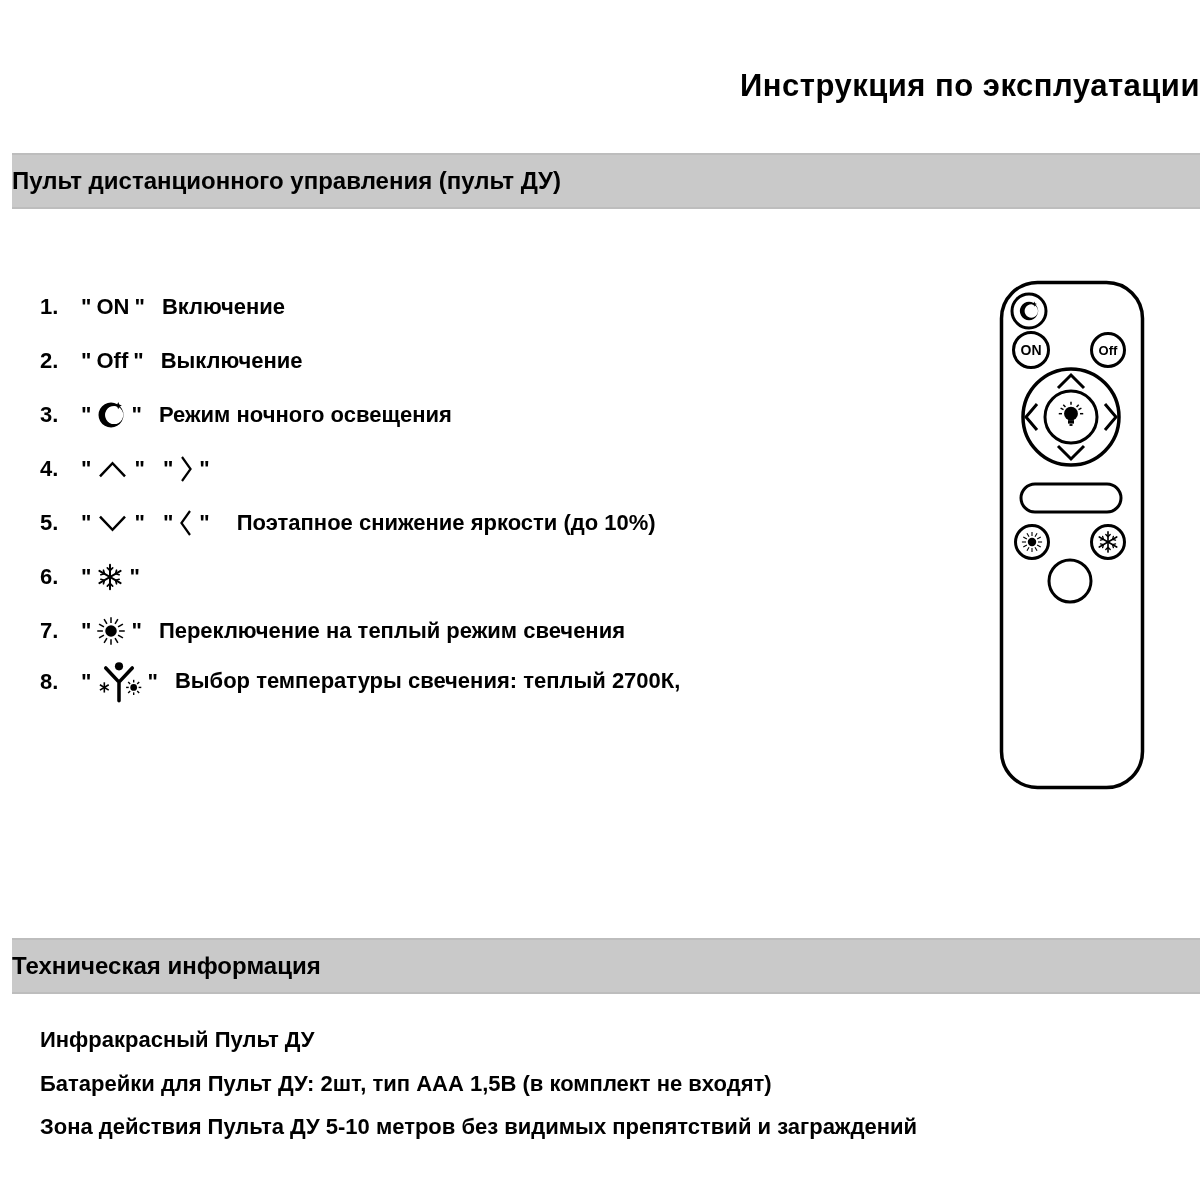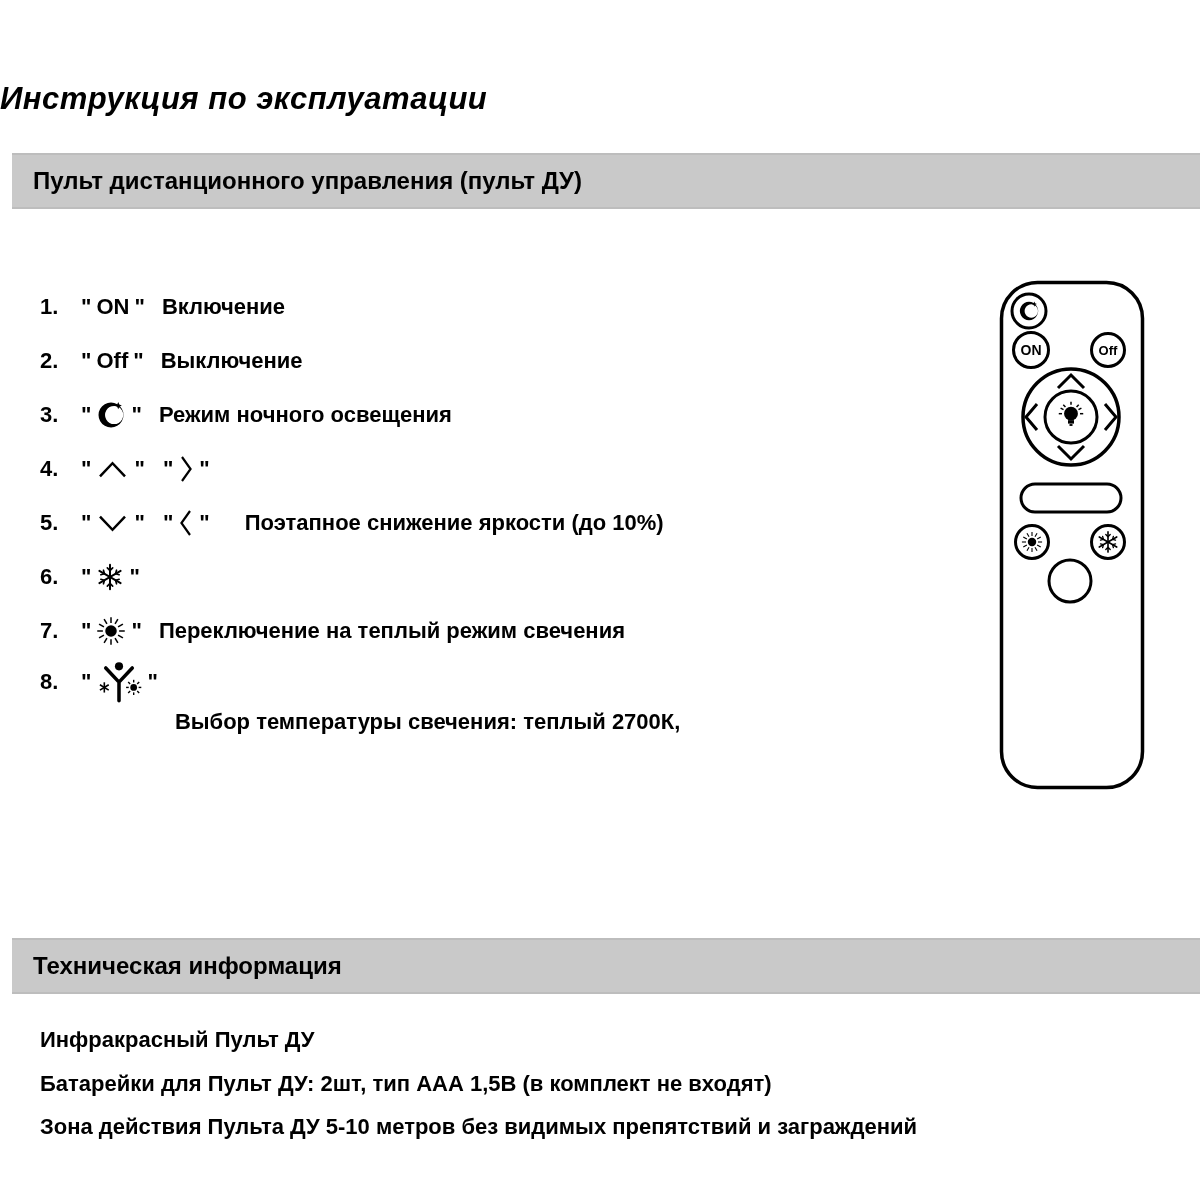--- a/index.html
+++ b/index.html
@@ -1,38 +1,38 @@
 <!DOCTYPE html>
 <html><head>
 <meta charset="utf-8">
 <style>
   html,body{margin:0;padding:0;}
   body{
     width:1200px;height:1200px;position:relative;background:#fff;color:#000;
     font-family:"Liberation Sans", sans-serif;font-weight:700;overflow:hidden;
   }
-  .title{position:absolute;top:81px;left:0;width:100%;text-align:left;
-    font-size:31px;margin:0;letter-spacing:.5px;font-style:italic;}
+  .title{position:absolute;top:68px;left:0;width:100%;text-align:right;
+    font-size:31px;margin:0;letter-spacing:.5px;}
   .bar{position:absolute;left:12px;right:0;height:56px;background:#c9c9c9;
     border-top:2px solid #bdbdbd;border-bottom:2px solid #bdbdbd;
-    display:flex;align-items:center;padding-left:21px;font-size:24px;box-sizing:border-box;}
+    display:flex;align-items:center;font-size:24px;box-sizing:border-box;}
   .bar1{top:153px;}
   .bar2{top:938px;}
   .list{position:absolute;left:40px;top:280px;font-size:22px;}
   .row{display:flex;align-items:center;height:54px;}
   .row .num{width:36px;}
   .row .q{margin:0 5px;}
   .row .desc{margin-left:12px;white-space:nowrap;}
   .row .gap{width:8px;}
   .ic{display:block;}
   .row8{height:auto;align-items:flex-start;padding-top:6px;}
   .row8 .num{padding-top:5px;}
   .row8 .icwrap{margin-top:-4px;}
   .row8 .q{padding-top:5px;}
-  .row8 .desc{line-height:33px;margin-top:41px;}
+  .row8 .desc{line-height:33px;}
   .tech{position:absolute;left:40px;top:1018px;font-size:22px;line-height:43.5px;}
   .remote{position:absolute;left:999px;top:280px;}
   .defs{position:absolute;width:0;height:0;overflow:hidden;}
 </style>
 </head>
 <body>
 
 <svg class="defs" aria-hidden="true">
   <symbol id="ic-moon" viewBox="0 0 24 24">
     <path fill="#000" fill-rule="evenodd" d="M12,2 a10,10 0 1,0 0.02,0 z m2.5,2.7 a7.3,7.3 0 1,0 0.02,0 z"></path>
@@ -175,21 +175,21 @@
     <svg class="ic" width="33" height="25">
         <use href="#ic-chev-down"></use>
       </svg>
     <span class="q">"</span>
     <span class="gap"></span>
     <span class="q">"</span>
     <svg class="ic" width="16" height="30">
         <use href="#ic-ang-left"></use>
       </svg>
     <span class="q">"</span>
-    <span class="desc" style="margin-left:30px">Поэтапное снижение яркости (до 10%)</span>
+    <span class="desc" style="margin-left:22px">Поэтапное снижение яркости (до 10%)</span>
   </div>
 
   <div class="row">
     <span class="num">6.</span>
     <span class="q">"</span>
     <svg class="ic" width="28" height="28">
         <use href="#ic-snow"></use>
       </svg>
     <span class="q">"</span>
   </div>

